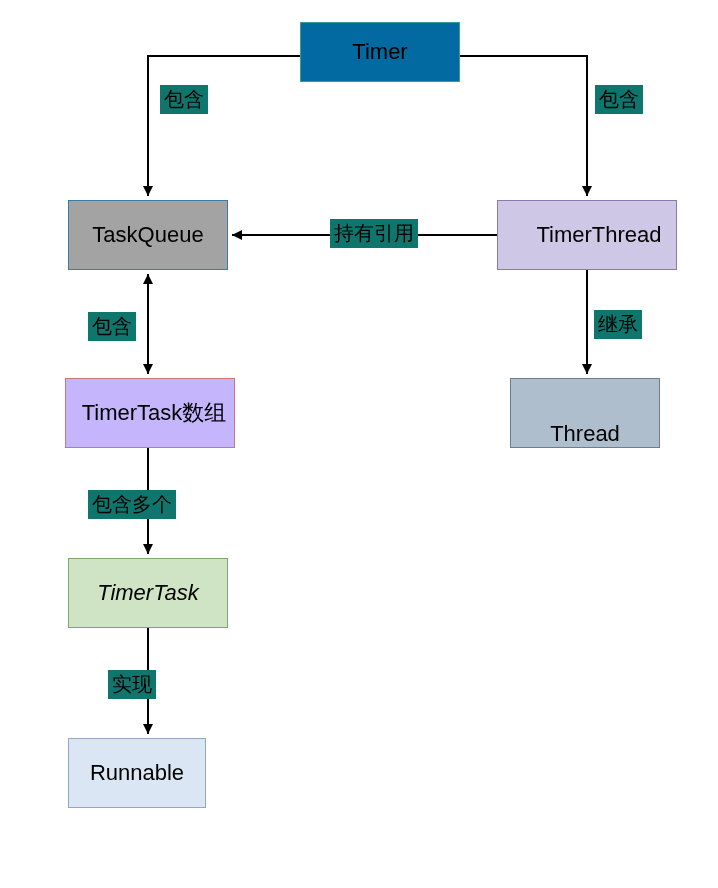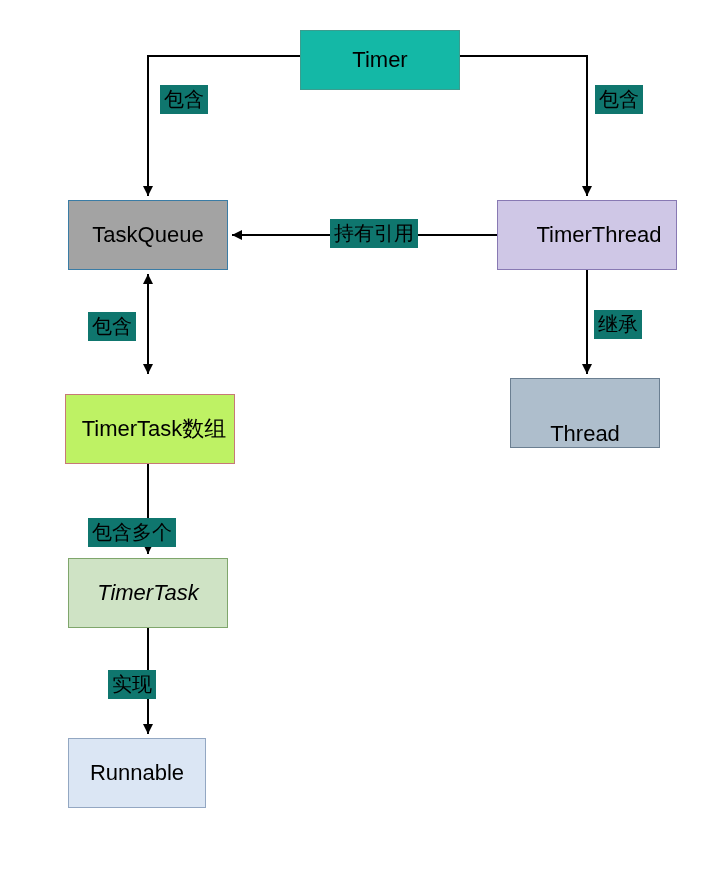--- a/index.html
+++ b/index.html
@@ -58,41 +58,41 @@
 
   <path d="M148,274 L148,374" stroke="#000" stroke-width="2" fill="none" marker-start="url(#arrow-start)" marker-end="url(#arrow)"></path>
 
   <path d="M587,270 L587,374" stroke="#000" stroke-width="2" fill="none" marker-end="url(#arrow)"></path>
 
   <path d="M148,448 L148,554" stroke="#000" stroke-width="2" fill="none" marker-end="url(#arrow)"></path>
 
   <path d="M148,628 L148,734" stroke="#000" stroke-width="2" fill="none" marker-end="url(#arrow)"></path>
 </svg>
 
-<div id="n-timer" class="node" style="left: 300px; top: 30px; width: 160px; height: 60px; background: #14b8a6; border-color: rgb(58, 157, 143); justify-content: center;">
+<div id="n-timer" class="node" style="left: 300px; top: 22px; width: 160px; height: 60px; background: #0369a1; border-color: rgb(58, 157, 143); justify-content: center;">
     <span>Timer</span>
   </div>
 <div id="n-taskQueue" class="node" style="left: 68px; top: 200px; width: 160px; height: 70px; background: #a3a3a3; border-color: rgb(58, 124, 165);">
     <span>TaskQueue</span>
   </div>
 <div id="n-timerThread" class="node" style="left: 497px; top: 200px; width: 180px; height: 70px; background: rgb(207, 199, 230); border-color: rgb(136, 121, 179); padding-left: 24px;">
     <span>TimerThread</span>
   </div>
-<div id="n-timerTaskArray" class="node" style="left: 65px; top: 394px; width: 170px; height: 70px; background: #bef264; border-color: rgb(199, 121, 119); padding-left: 8px;">
+<div id="n-timerTaskArray" class="node" style="left: 65px; top: 378px; width: 170px; height: 70px; background: #c4b5fd; border-color: rgb(199, 121, 119); padding-left: 8px;">
     <span>TimerTask数组</span>
   </div>
 <div id="n-thread" class="node" style="left: 510px; top: 378px; width: 150px; height: 70px; background: rgb(174, 190, 204); border-color: rgb(107, 127, 145); align-items: flex-end;">
     <span>Thread</span>
   </div>
 <div id="n-timerTask" class="node" style="left: 68px; top: 558px; width: 160px; height: 70px; background: rgb(207, 227, 197); border-color: rgb(127, 166, 108); font-style: italic;">
     <span>TimerTask</span>
   </div>
 <div id="n-runnable" class="node" style="left: 68px; top: 738px; width: 138px; height: 70px; background: rgb(219, 230, 244); border-color: rgb(147, 167, 194);">
     <span>Runnable</span>
   </div>
 
 <div class="edge-label" style="left:160px; top:85px;">包含</div>
 <div class="edge-label" style="left:595px; top:85px;">包含</div>
 <div class="edge-label" style="left:330px; top:219px;">持有引用</div>
 <div class="edge-label" style="left:88px; top:312px;">包含</div>
 <div class="edge-label" style="left:594px; top:310px;">继承</div>
-<div class="edge-label" style="left:88px; top:490px;margin-top:28px;">包含多个</div>
+<div class="edge-label" style="left:88px; top:490px;">包含多个</div>
 <div class="edge-label" style="left:108px; top:670px;">实现</div>
 
 </body></html>

